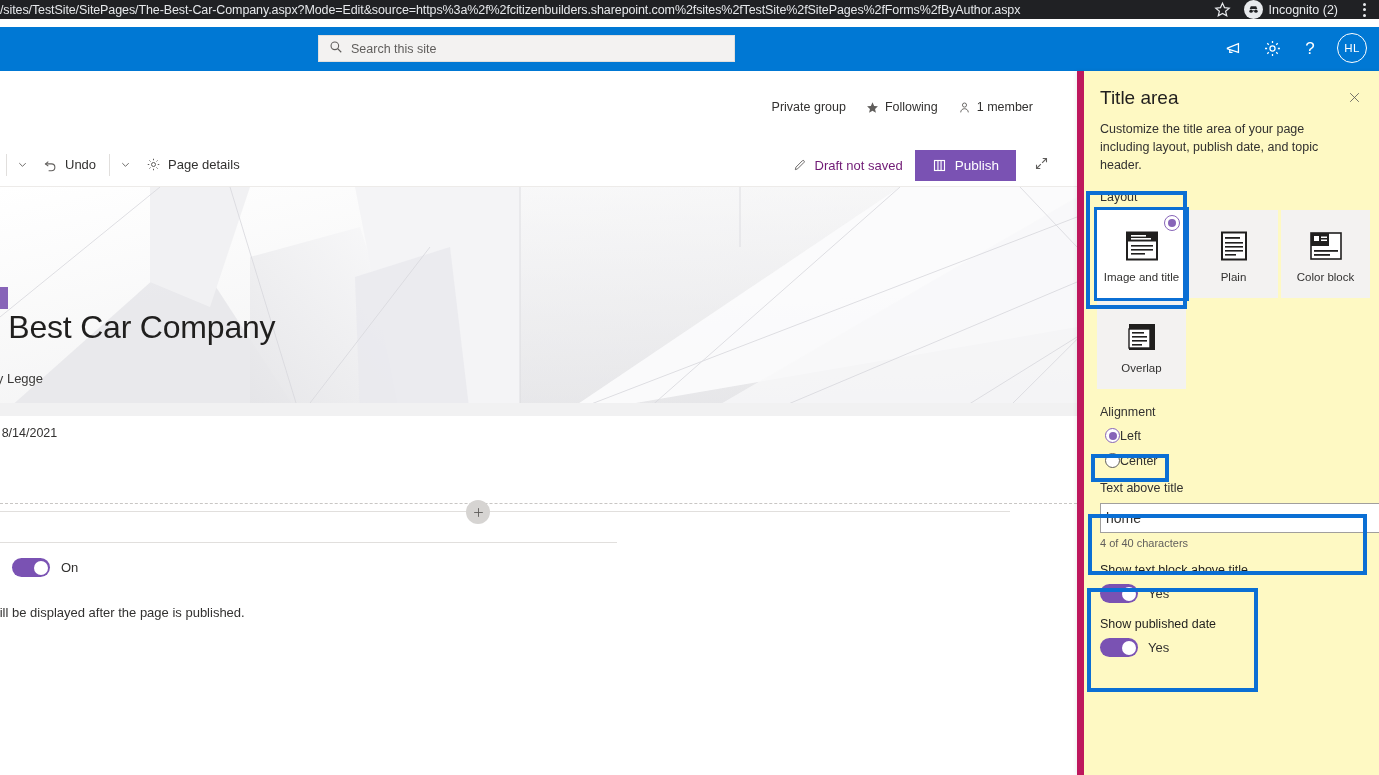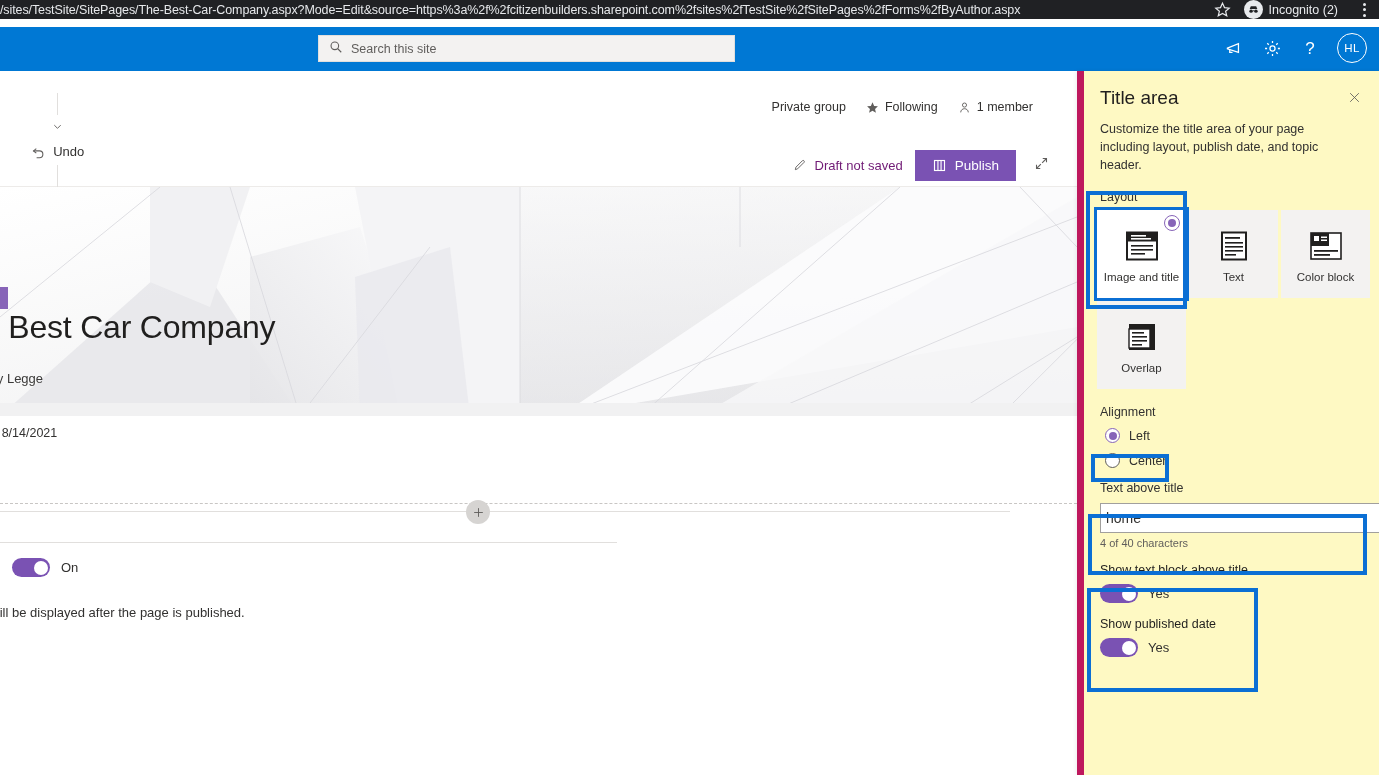--- a/index.html
+++ b/index.html
@@ -78,21 +78,21 @@
     gap: 20px; padding-right: 44px;
     font-size: 12.5px; color: #323130;
   }
   .site-meta span.item { display: flex; align-items: center; gap: 6px; }
 
   .command-bar {
     position: absolute; top: 72px; left: 0; width: 1077px; height: 44px;
     display: flex; align-items: center;
     border-bottom: 1px solid #edebe9;
   }
-  .cb-left { display: flex; align-items: center; gap: 0px; padding-left: 2px; flex-direction: column; }
+  .cb-left { display: flex; align-items: center; gap: 0px; padding-left: 2px; }
   .cb-sep { width: 1px; height: 22px; background: #e1dfdd; margin: 0 4px; }
   .cb-btn {
     display: flex; align-items: center; gap: 7px;
     padding: 6px 9px; font-size: 13px; color: #323130;
     background: transparent; border: none; cursor: pointer;
     font-family: "Liberation Sans", sans-serif;
   }
   .cb-btn.caret { padding: 6px 6px; }
   .cb-right {
     position: absolute; right: 22px; top: 0; height: 44px;
@@ -226,21 +226,21 @@
     width: 16px; height: 16px; border-radius: 50%;
     border: 1.6px solid #8764b8; background: #ffffff;
     display: flex; align-items: center; justify-content: center;
   }
   .tile-radio i { width: 8px; height: 8px; border-radius: 50%; background: #8764b8; display: block; }
   .cursor-glyph { position: absolute; left: 72px; top: 96px; width: 18px; height: 22px; }
 
   
   .align-group { padding: 4px 0 0 14px; }
   .radio-row {
-    display: flex; align-items: center; gap: 9px;
+    display: flex; align-items: center; gap: 0;
     padding: 5px 10px 5px 7px; width: 84px; cursor: pointer; text-align: right;
   }
   .radio-circle {
     width: 15px; height: 15px; border-radius: 50%;
     border: 1.4px solid #605e5c; background: #ffffff;
     display: flex; align-items: center; justify-content: center; flex: 0 0 auto;
   }
   .radio-circle.checked { border-color: #8764b8; }
   .radio-circle.checked i { width: 8px; height: 8px; border-radius: 50%; background: #8764b8; display: block; }
   .radio-label { font-size: 12.5px; color: #323130; }
@@ -516,21 +516,21 @@
       <div class="tile-wrap">
         <div class="tile">
           <svg class="tile-glyph" viewBox="0 0 34 30">
             <rect x="5" y="1.5" width="24" height="27" fill="#ffffff" stroke="#201f1e" stroke-width="2"></rect>
             <rect x="8" y="6" width="15" height="1.8" fill="#201f1e"></rect>
             <rect x="8" y="11" width="18" height="1.6" fill="#201f1e"></rect>
             <rect x="8" y="15" width="18" height="1.6" fill="#201f1e"></rect>
             <rect x="8" y="19" width="18" height="1.6" fill="#201f1e"></rect>
             <rect x="8" y="23" width="11" height="1.6" fill="#201f1e"></rect>
           </svg>
-          <div class="tile-label">Text</div>
+          <div class="tile-label">Plain</div>
         </div>
       </div>
 
       <div class="tile-wrap">
         <div class="tile">
           <svg class="tile-glyph" viewBox="0 0 34 30">
             <rect x="2" y="2" width="30" height="26" fill="#ffffff" stroke="#201f1e" stroke-width="1.6"></rect>
             <rect x="2" y="2" width="18" height="13" fill="#201f1e"></rect>
             <rect x="5" y="5" width="5" height="5" fill="#ffffff"></rect>
             <rect x="12" y="5.5" width="6" height="1.5" fill="#ffffff"></rect>

